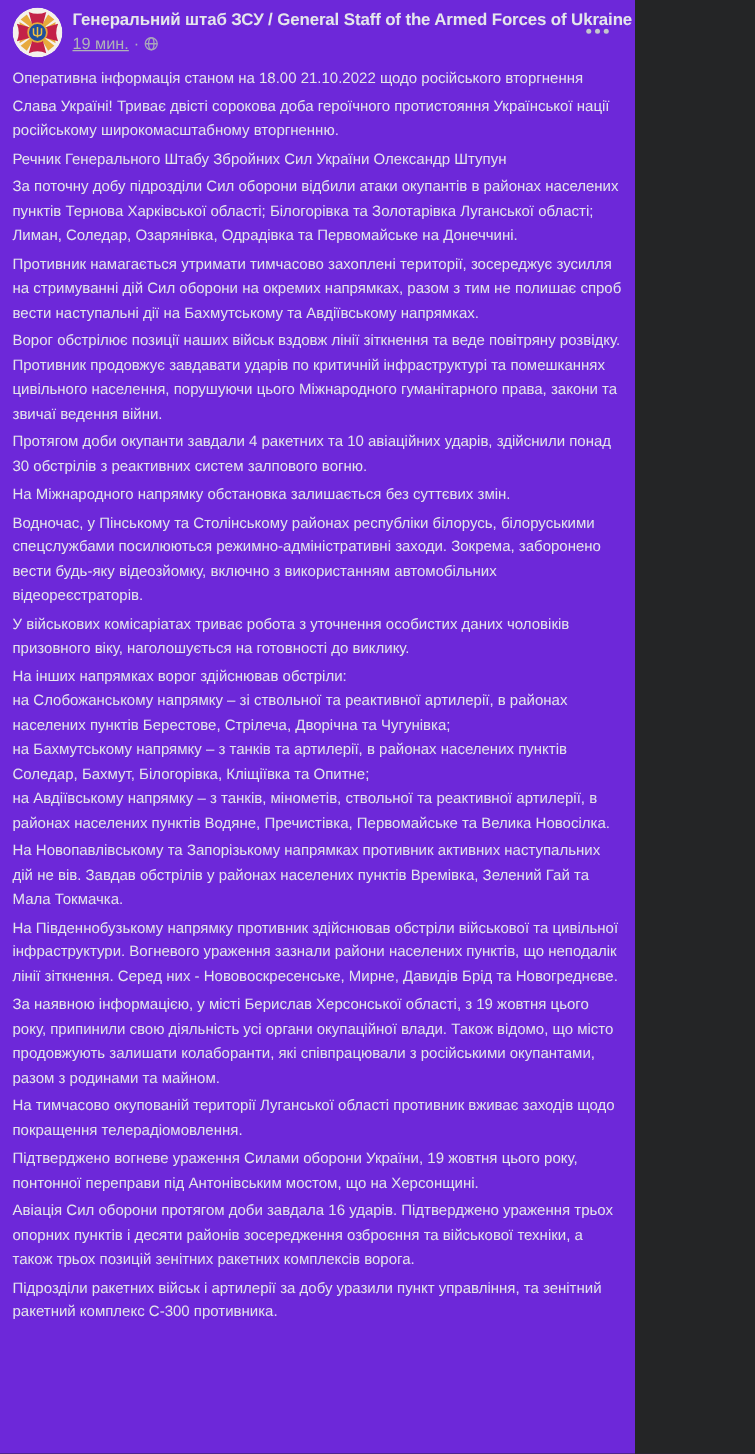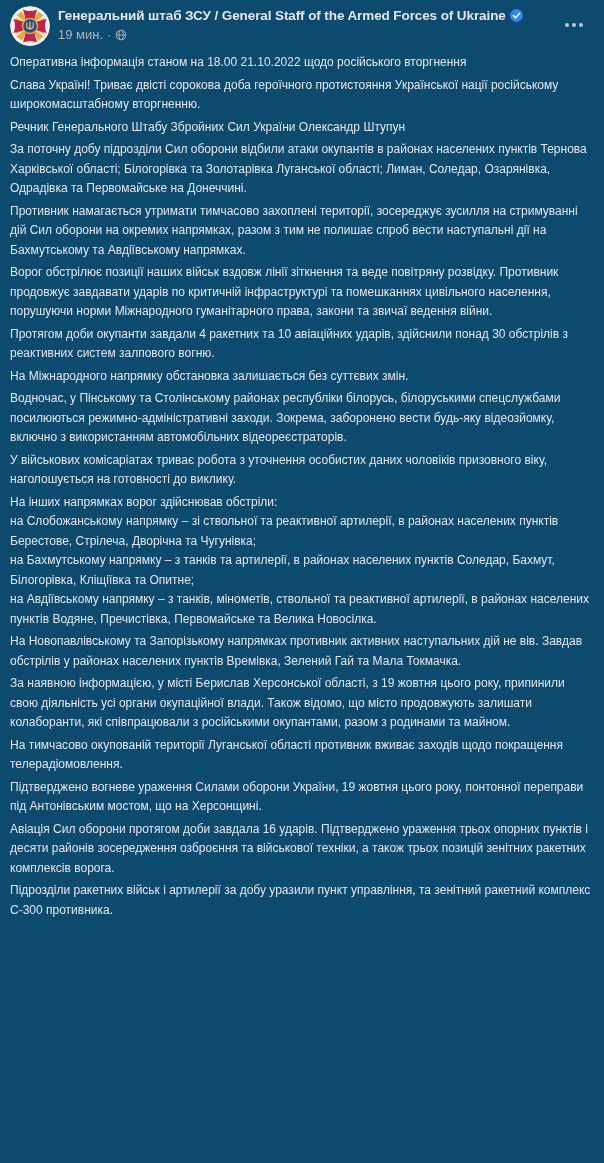--- a/index.html
+++ b/index.html
@@ -4,21 +4,21 @@
 <style>
   * { margin: 0; padding: 0; box-sizing: border-box; }
   html, body { background: #242526; }
   body {
     width: 604px; height: 1163px;
     overflow: hidden;
     font-family: "Liberation Sans", "DejaVu Sans", sans-serif;
     color: #e4e6eb;
     position: relative;
   }
-  .post-card { width: 604px; height: 1163px; background: #0c4a6e; overflow: hidden; }
+  .post-card { width: 508px; height: 1163px; background: #6d28d9; overflow: hidden; }
 
   
   .post-header {
     display: flex; align-items: flex-start;
     padding: 6px 10px 0 10px;
     position: relative;
   }
   .avatar {
     width: 40px; height: 40px; border-radius: 50%;
     flex: 0 0 40px; overflow: hidden; cursor: pointer;
@@ -31,21 +31,21 @@
   .page-name {
     font-size: 13.5px; font-weight: bold; letter-spacing: -0.1px;
     color: #e4e6eb; cursor: pointer;
   }
   .verified-badge { width: 13px; height: 13px; flex: 0 0 13px; display: inline-block; }
   .sub-row {
     display: flex; align-items: center; gap: 4px;
     margin-top: 4px;
     font-size: 13px; color: #b0b3b8;
   }
-  .timestamp { cursor: pointer; }
+  .timestamp { cursor: pointer; text-decoration: underline; }
   .dot-sep { color: #b0b3b8; }
   .globe-icon { display: inline-block; width: 12px; height: 12px; opacity: 0.9; }
 
   .more-options {
     position: absolute; right: 14px; top: 12px;
     width: 32px; height: 26px;
     display: flex; align-items: center; justify-content: center; gap: 3px;
     border-radius: 6px; cursor: pointer;
   }
   .more-options .dot {
@@ -127,30 +127,31 @@
       <span class="dot"></span>
     </div>
   </div>
 
   <div class="post-body" id="post-body">
       <div class="para">Оперативна інформація станом на 18.00 21.10.2022 щодо російського вторгнення</div>
       <div class="para">Слава Україні! Триває двісті сорокова доба героїчного протистояння Української нації російському широкомасштабному вторгненню.</div>
       <div class="para">Речник Генерального Штабу Збройних Сил України Олександр Штупун</div>
       <div class="para">За поточну добу підрозділи Сил оборони відбили атаки окупантів в районах населених пунктів Тернова Харківської області; Білогорівка та Золотарівка Луганської області; Лиман, Соледар, Озарянівка, Одрадівка та Первомайське на Донеччині.</div>
       <div class="para">Противник намагається утримати тимчасово захоплені території, зосереджує зусилля на стримуванні дій Сил оборони на окремих напрямках, разом з тим не полишає спроб вести наступальні дії на Бахмутському та Авдіївському напрямках.</div>
-      <div class="para">Ворог обстрілює позиції наших військ вздовж лінії зіткнення та веде повітряну розвідку. Противник продовжує завдавати ударів по критичній інфраструктурі та помешканнях цивільного населення, порушуючи норми Міжнародного гуманітарного права, закони та звичаї ведення війни.</div>
+      <div class="para">Ворог обстрілює позиції наших військ вздовж лінії зіткнення та веде повітряну розвідку. Противник продовжує завдавати ударів по критичній інфраструктурі та помешканнях цивільного населення, порушуючи цього Міжнародного гуманітарного права, закони та звичаї ведення війни.</div>
       <div class="para">Протягом доби окупанти завдали 4 ракетних та 10 авіаційних ударів, здійснили понад 30 обстрілів з реактивних систем залпового вогню.</div>
       <div class="para">На Міжнародного напрямку обстановка залишається без суттєвих змін.</div>
       <div class="para">Водночас, у Пінському та Столінському районах республіки білорусь, білоруськими спецслужбами посилюються режимно-адміністративні заходи. Зокрема, заборонено вести будь-яку відеозйомку, включно з використанням автомобільних відеореєстраторів.</div>
       <div class="para">У військових комісаріатах триває робота з уточнення особистих даних чоловіків призовного віку, наголошується на готовності до виклику.</div>
       <div class="para">На інших напрямках ворог здійснював обстріли:
 на Слобожанському напрямку – зі ствольної та реактивної артилерії, в районах населених пунктів Берестове, Стрілеча, Дворічна та Чугунівка;
 на Бахмутському напрямку – з танків та артилерії, в районах населених пунктів Соледар, Бахмут, Білогорівка, Кліщіївка та Опитне;
 на Авдіївському напрямку – з танків, мінометів, ствольної та реактивної артилерії, в районах населених пунктів Водяне, Пречистівка, Первомайське та Велика Новосілка.</div>
       <div class="para">На Новопавлівському та Запорізькому напрямках противник активних наступальних дій не вів. Завдав обстрілів у районах населених пунктів Времівка, Зелений Гай та Мала Токмачка.</div>
+      <div class="para">На Південнобузькому напрямку противник здійснював обстріли військової та цивільної інфраструктури. Вогневого ураження зазнали райони населених пунктів, що неподалік лінії зіткнення. Серед них - Нововоскресенське, Мирне, Давидів Брід та Новогреднєве.</div>
       <div class="para">За наявною інформацією, у місті Берислав Херсонської області, з 19 жовтня цього року, припинили свою діяльність усі органи окупаційної влади. Також відомо, що місто продовжують залишати колаборанти, які співпрацювали з російськими окупантами, разом з родинами та майном.</div>
       <div class="para">На тимчасово окупованій території Луганської області противник вживає заходів щодо покращення телерадіомовлення.</div>
       <div class="para">Підтверджено вогневе ураження Силами оборони України, 19 жовтня цього року, понтонної переправи під Антонівським мостом, що на Херсонщині.</div>
       <div class="para">Авіація Сил оборони протягом доби завдала 16 ударів. Підтверджено ураження трьох опорних пунктів і десяти районів зосередження озброєння та військової техніки, а також трьох позицій зенітних ракетних комплексів ворога.</div>
       <div class="para">Підрозділи ракетних військ і артилерії за добу уразили пункт управління, та зенітний ракетний комплекс С-300 противника.</div>
     </div>
 
 </div>
 
 </body></html>

